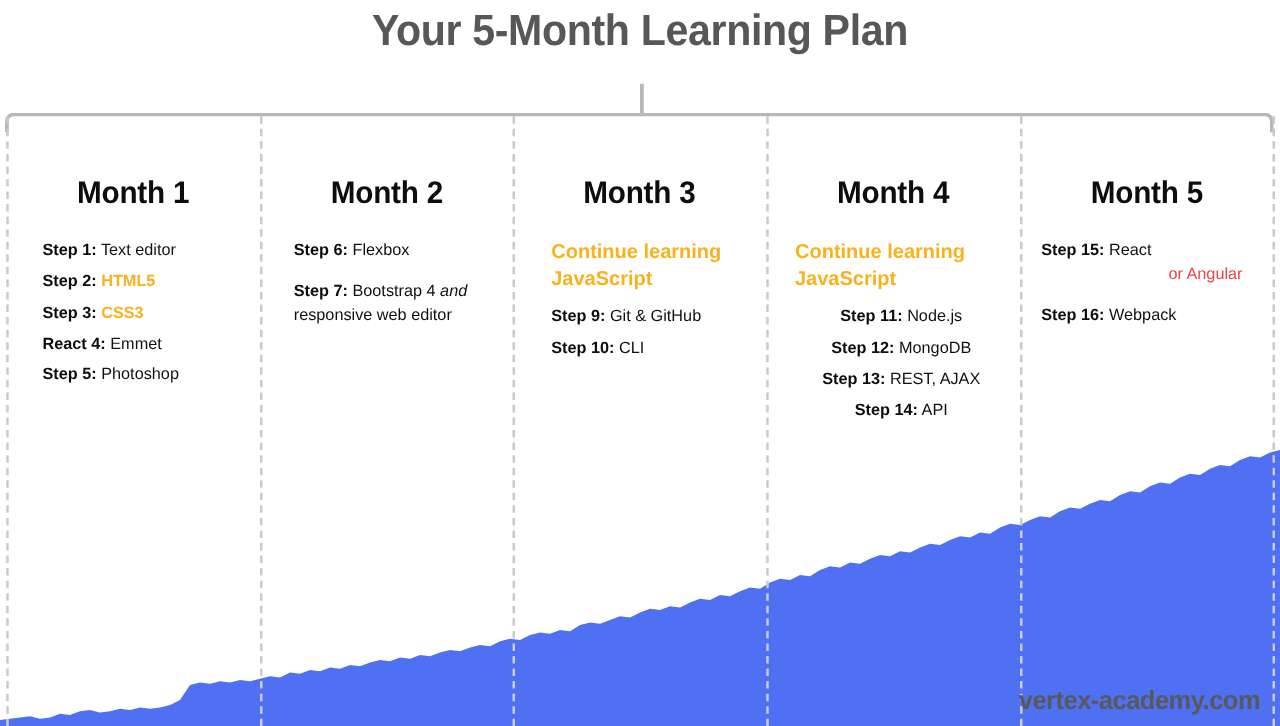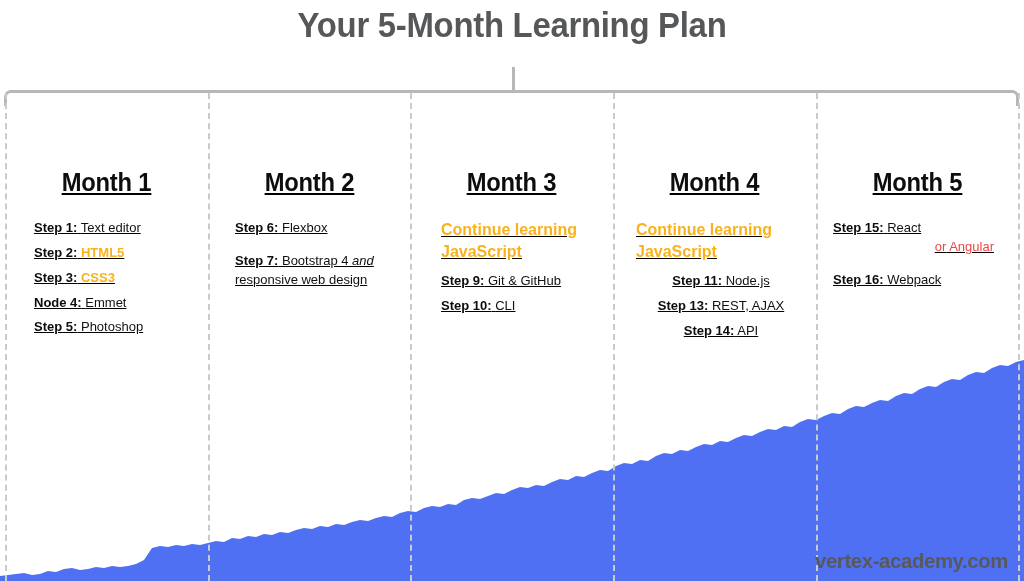--- a/index.html
+++ b/index.html
@@ -71,24 +71,23 @@
     position: absolute;
     top: 93px;
     bottom: 0;
     width: 0;
     border-left: 2px dashed #c9cacc;
   }
 
   
   .month-col {
     position: absolute;
-    top: 116px;
+    top: 88px;
     width: 203px;
     box-sizing: border-box;
-    text-decoration: underline;
   }
   .month-heading {
     text-align: center;
     font-size: 25px;
     font-weight: bold;
     color: #0d0d0d;
     margin: 52px 0 0 0;
     letter-spacing: -0.2px;
     transform: scaleX(0.95);
   }
@@ -191,40 +190,40 @@
     </li>
     <li class="step">
       <span class="lbl">Step 2:</span>
       <span class="val accent">HTML5</span>
     </li>
     <li class="step">
       <span class="lbl">Step 3:</span>
       <span class="val accent">CSS3</span>
     </li>
     <li class="step">
-      <span class="lbl">Node 4:</span>
+      <span class="lbl">React 4:</span>
       <span class="val">Emmet</span>
     </li>
     <li class="step">
       <span class="lbl">Step 5:</span>
       <span class="val">Photoshop</span>
     </li>
   </ul>
 </div>
 
 <div class="month-col" id="month-col-2" style="left:208px;">
   <div class="month-heading">Month 2</div>
   <ul class="steps">
     <li class="step">
       <span class="lbl">Step 6:</span>
       <span class="val">Flexbox</span>
     </li>
     <li class="step gap">
       <span class="lbl">Step 7:</span>
-      <span class="val"><span>Bootstrap 4 </span><span class="it">and</span><span> responsive web design</span></span>
+      <span class="val"><span>Bootstrap 4 </span><span class="it">and</span><span> responsive web editor</span></span>
     </li>
   </ul>
 </div>
 
 <div class="month-col" id="month-col-3" style="left:410px;">
   <div class="month-heading">Month 3</div>
   <div class="note-accent" style="margin-top:22px;">Continue learning JavaScript</div>
   <ul class="steps" style="margin-top:4px;">
     <li class="step">
       <span class="lbl">Step 9:</span>
@@ -237,20 +236,24 @@
   </ul>
 </div>
 
 <div class="month-col" id="month-col-4" style="left:613px;">
   <div class="month-heading">Month 4</div>
   <div class="note-accent" style="margin-top:22px;">Continue learning JavaScript</div>
   <ul class="steps" style="margin-top:4px;text-align:center;">
     <li class="step">
       <span class="lbl">Step 11:</span>
       <span class="val">Node.js</span>
+    </li>
+    <li class="step">
+      <span class="lbl">Step 12:</span>
+      <span class="val">MongoDB</span>
     </li>
     <li class="step">
       <span class="lbl">Step 13:</span>
       <span class="val">REST, AJAX</span>
     </li>
     <li class="step">
       <span class="lbl">Step 14:</span>
       <span class="val">API</span>
     </li>
   </ul>

